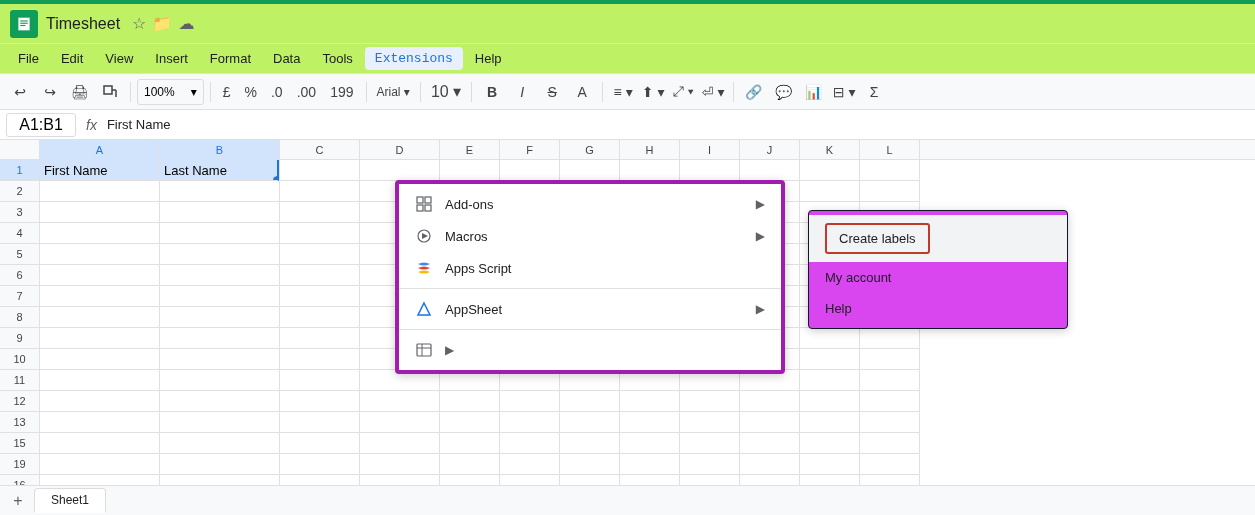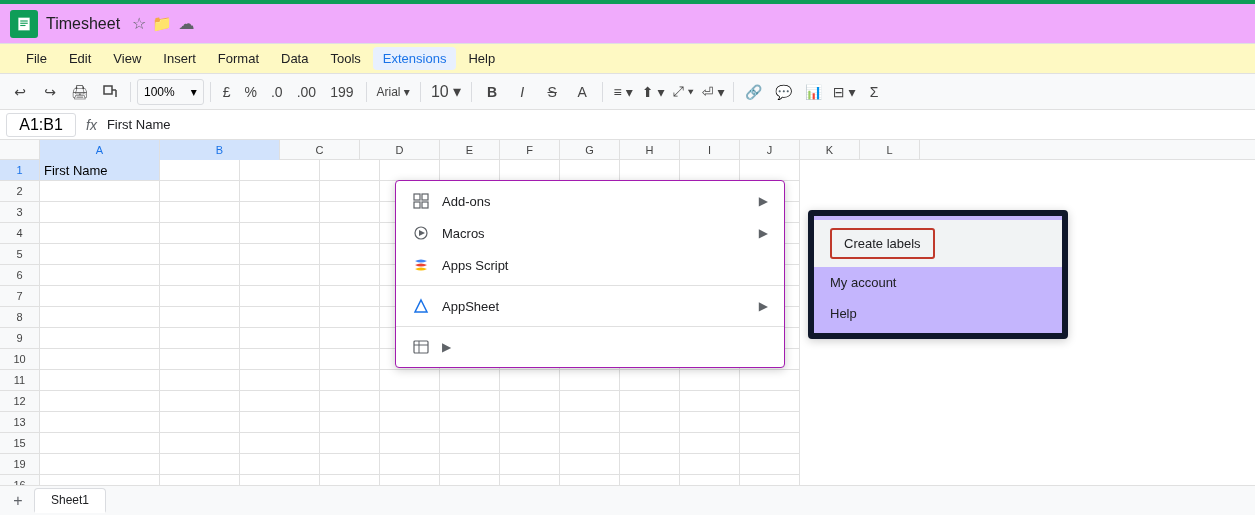--- a/index.html
+++ b/index.html
@@ -4,21 +4,21 @@
   <style>
     * { margin: 0; padding: 0; box-sizing: border-box; }
     body { font-family: Arial, sans-serif; font-size: 13px; background: #fff; overflow: hidden; width: 1255px; height: 515px; }
 
     
     .top-bar {
       display: flex;
       align-items: center;
       height: 40px;
       padding: 0 10px;
-      background: #f0abfc;
+      background: #bef264;
       border-bottom: 1px solid #e0e0e0;
       gap: 8px;
     }
     .app-icon {
       width: 28px; height: 28px;
       background: #0f9d58;
       border-radius: 3px;
       display: flex; align-items: center; justify-content: center;
       flex-shrink: 0;
     }
@@ -32,34 +32,34 @@
     .title-icons {
       display: flex; gap: 6px; align-items: center;
     }
     .title-icon { color: #5f6368; font-size: 16px; cursor: pointer; }
 
     
     .menu-bar {
       display: flex;
       align-items: center;
       height: 30px;
-      padding: 0 16px;
-      background: #fef9c3;
+      padding: 0 8px;
+      background: #bef264;
       border-bottom: 1px solid #e0e0e0;
       gap: 2px;
     }
     .menu-item {
       padding: 4px 10px;
       border-radius: 4px;
       cursor: pointer;
       font-size: 13px;
       color: #202124;
       white-space: nowrap;
     }
-    .menu-item.active { background: #e8f0fe; color: #1a73e8; }
+    .menu-item.active { background: #e8f0fe; color: #1a73e8; font-family: Liberation Mono, monospace; }
 
     
     .toolbar {
       display: flex;
       align-items: center;
       height: 36px;
       padding: 0 6px;
       background: #f8f9fa;
       border-bottom: 1px solid #e0e0e0;
       gap: 2px;
@@ -194,21 +194,21 @@
       background: #d2e3fc;
       color: #1a73e8;
     }
 
     
     .dropdown-extensions {
       position: absolute;
       top: 40px;
       left: 395px;
       background: #fff;
-      border: 1px solid #a21caf;
+      border: 4px solid #a21caf;
       border-radius: 4px;
       box-shadow: 0 2px 10px rgba(0,0,0,0.2);
       width: 390px;
       z-index: 100;
       padding: 4px 0;
     }
     .dropdown-item {
       display: flex;
       align-items: center;
       padding: 7px 16px;
@@ -228,22 +228,22 @@
       color: #5f6368;
       font-size: 12px;
     }
     .dropdown-divider { height: 1px; background: #e0e0e0; margin: 4px 0; }
 
     
     .submenu-labels {
       position: absolute;
       top: 70px; 
       left: 808px;
-      background: #c4b5fd;
-      border: 6px solid #0f172a;
+      background: #d946ef;
+      border: 1px solid #0f172a;
       border-radius: 4px;
       box-shadow: 0 2px 10px rgba(0,0,0,0.2);
       width: 260px;
       z-index: 101;
       padding: 4px 0;
     }
     .submenu-item {
       display: flex;
       align-items: center;
       padding: 8px 16px;
@@ -462,20 +462,41 @@
           <div class="grid-cell"></div>
           <div class="grid-cell"></div>
           <div class="grid-cell"></div>
           <div class="grid-cell"></div>
           <div class="grid-cell"></div>
           <div class="grid-cell"></div>
           <div class="grid-cell"></div>
           <div class="grid-cell"></div>
         </div>
 
+        <div class="grid-col col-b">
+          <div class="grid-cell cell-header-active" style="border-right: 2px solid #1a73e8; position:relative;">
+            <span>Last Name</span>
+            <div style="position:absolute; right:-5px; bottom:-5px; width:9px; height:9px; background:#1a73e8; border-radius:50%; z-index:2;"></div>
+          </div>
+          <div class="grid-cell"></div>
+          <div class="grid-cell"></div>
+          <div class="grid-cell"></div>
+          <div class="grid-cell"></div>
+          <div class="grid-cell"></div>
+          <div class="grid-cell"></div>
+          <div class="grid-cell"></div>
+          <div class="grid-cell"></div>
+          <div class="grid-cell"></div>
+          <div class="grid-cell"></div>
+          <div class="grid-cell"></div>
+          <div class="grid-cell"></div>
+          <div class="grid-cell"></div>
+          <div class="grid-cell"></div>
+          <div class="grid-cell"></div>
+        </div>
 
         <div class="grid-col col-c">
           <div class="grid-cell"></div>
           <div class="grid-cell"></div>
           <div class="grid-cell"></div>
           <div class="grid-cell"></div>
           <div class="grid-cell"></div>
           <div class="grid-cell"></div>
           <div class="grid-cell"></div>
           <div class="grid-cell"></div>

